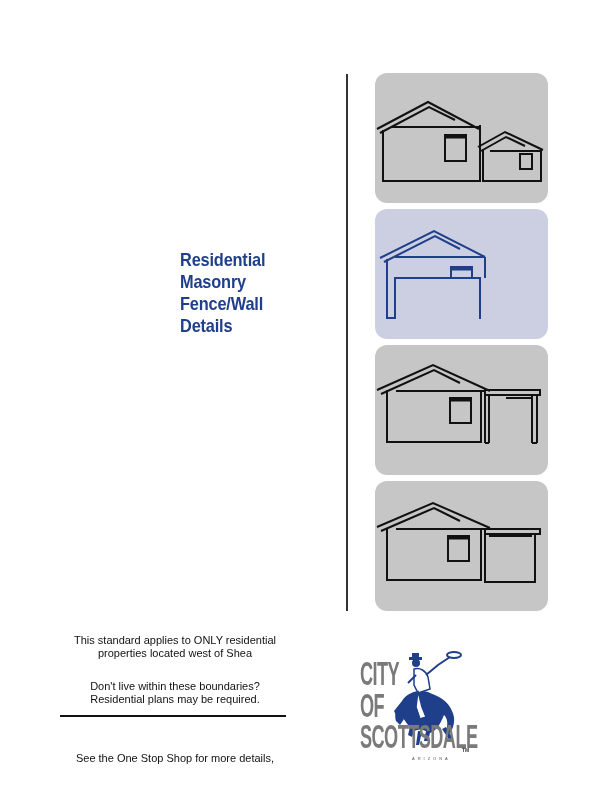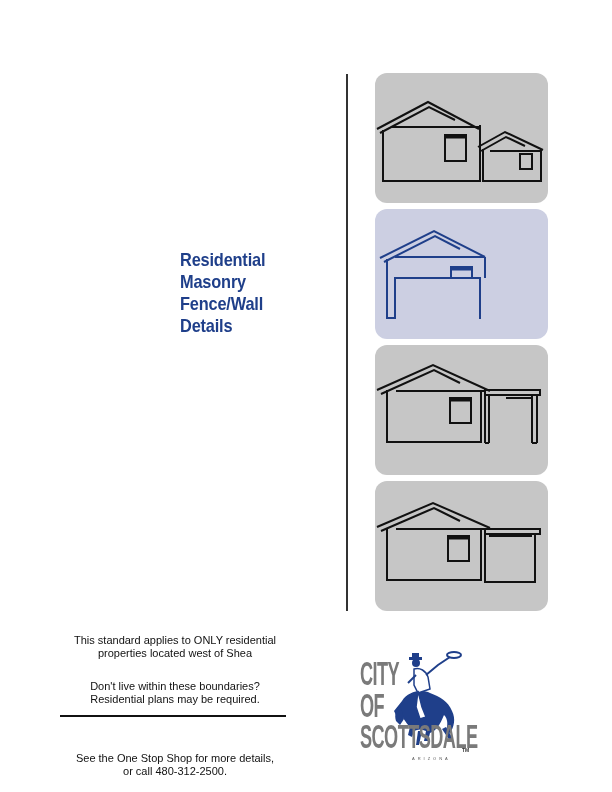--- a/index.html
+++ b/index.html
@@ -114,21 +114,20 @@
   <div>This standard applies to ONLY residential</div>
   <div>properties located west of Shea</div>
 </div>
 <div class="notice" style="top:680px;">
   <div>Don't live within these boundaries?</div>
   <div>Residential plans may be required.</div>
 </div>
 <div class="hr"></div>
 <div class="notice" style="top:752px;">
   <div>See the One Stop Shop for more details,</div>
-  <div>or call 480-312-2500.</div>
 </div>
 
 <div class="logo">
   <svg width="140" height="120" viewBox="0 0 140 120" style="position:absolute;left:0;top:0;">
     <g fill="#1f3f8a">
 
       <path d="M46,56 C52,46 66,44 74,48 C84,52 92,56 96,66 C100,74 98,82 94,88 L90,86 C92,80 92,74 88,70 C84,80 80,86 74,88 L72,96 L68,96 L70,86 C66,84 62,84 58,86 L56,92 L52,90 L54,82 C50,78 46,72 44,66 L40,70 L38,66 Z"></path>
 
       <path d="M44,60 C40,64 38,70 40,76 L44,80 L48,74 L46,66 Z"></path>
 

